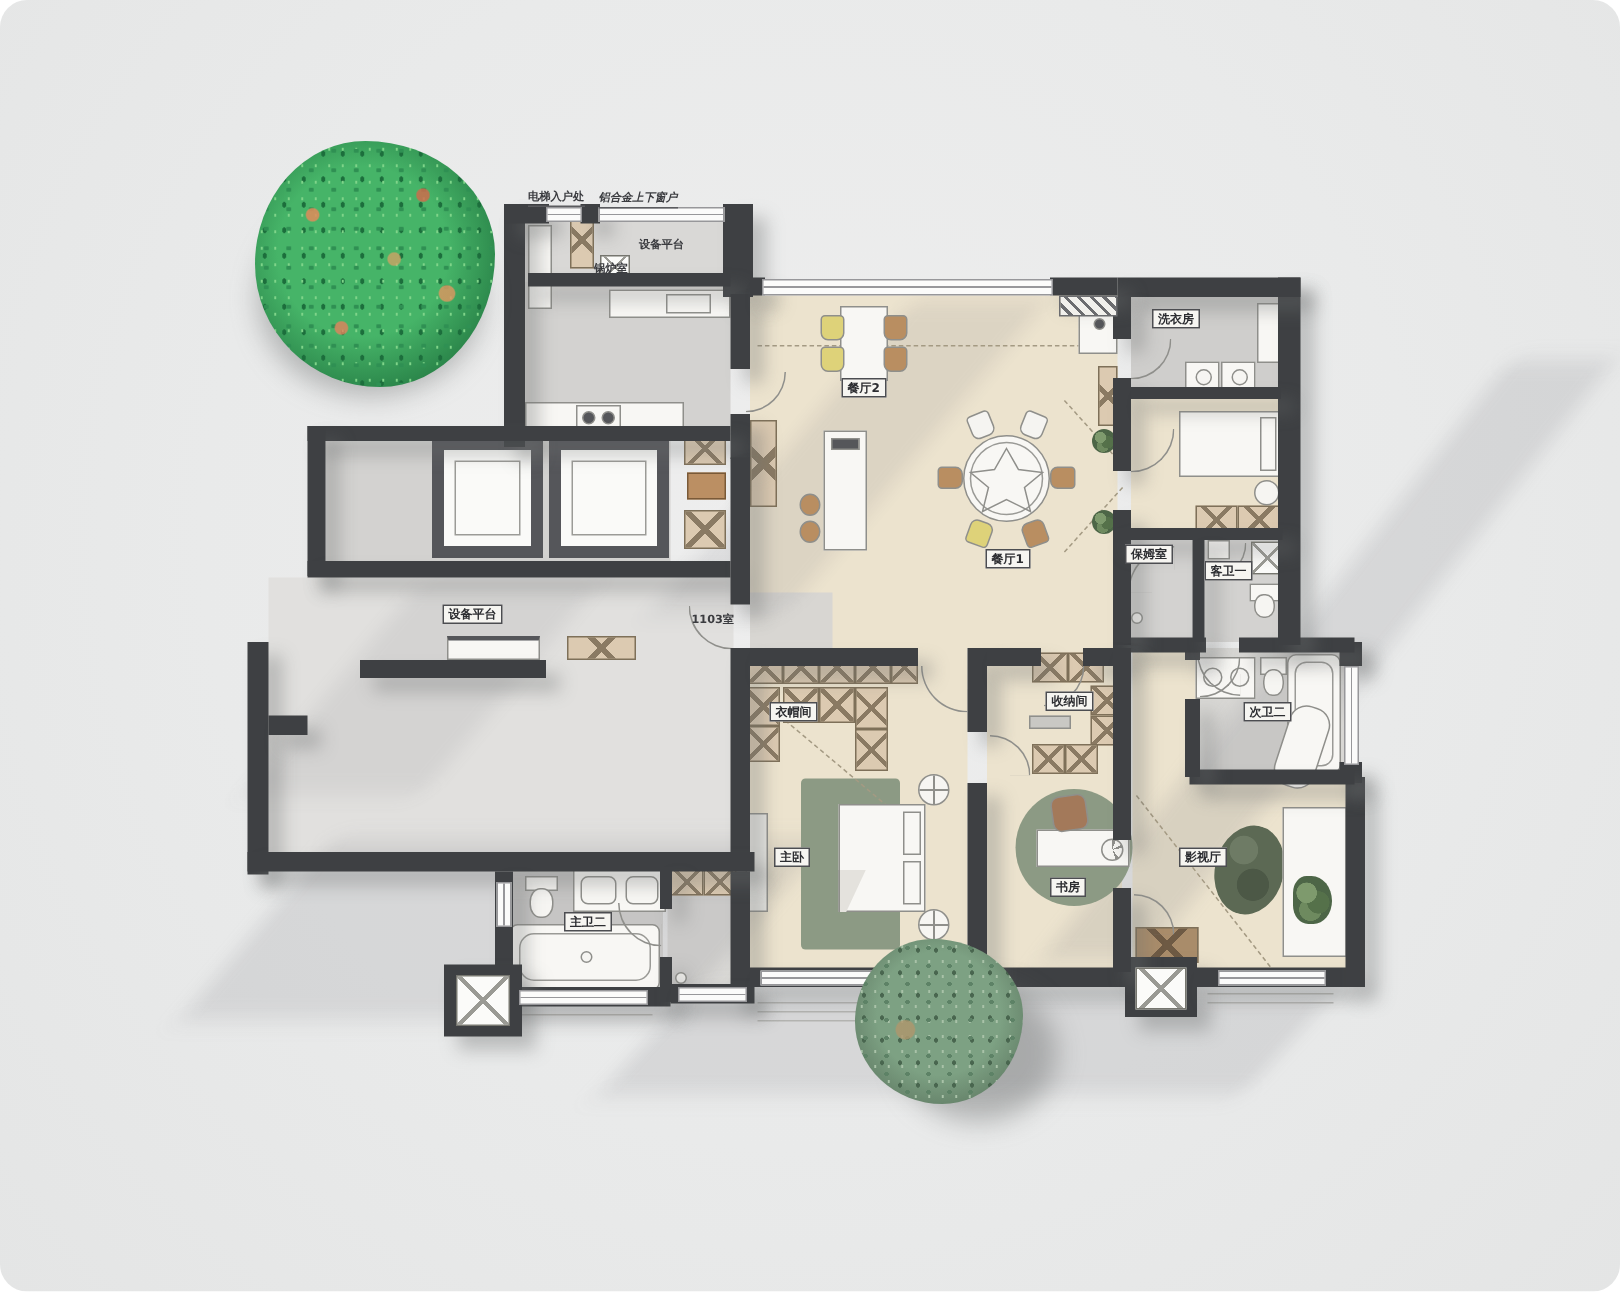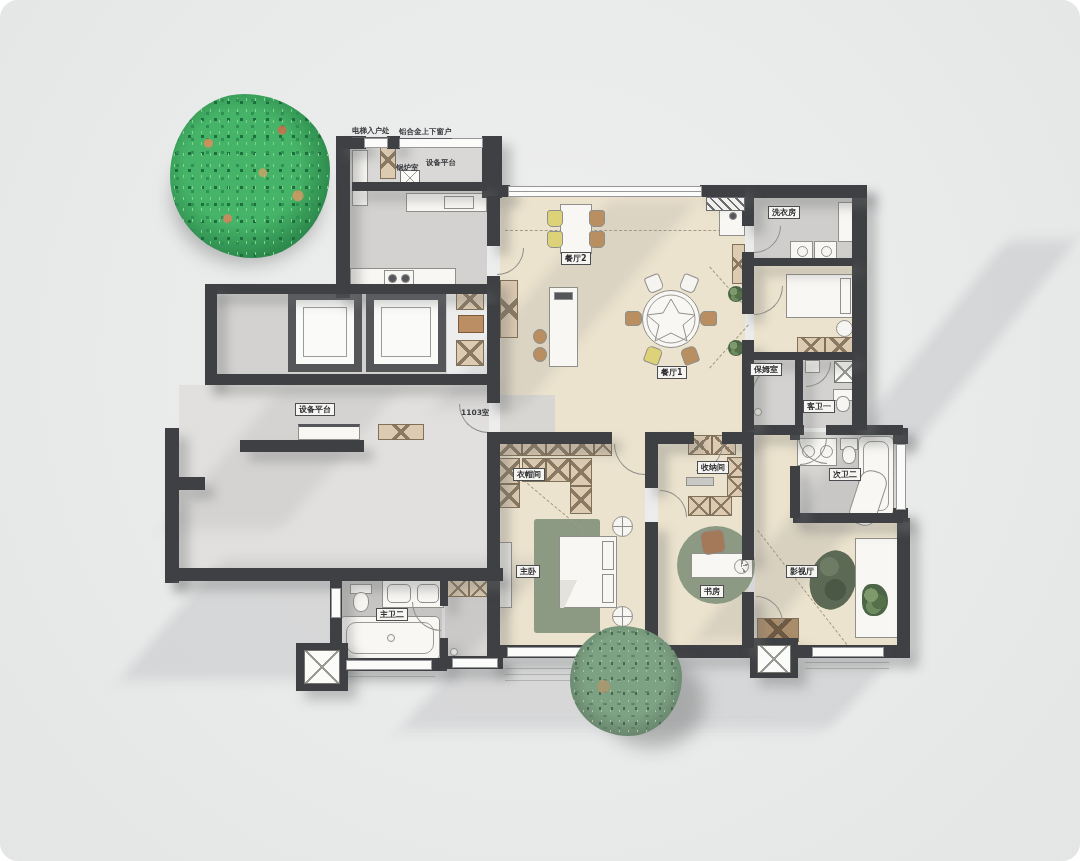--- a/index.html
+++ b/index.html
@@ -336,28 +336,28 @@
   <div class="dot" style="left:450px;top:648px;width:8px;height:8px;"></div>
 
   <div class="rail" style="left:505px;top:668px;width:88px;"></div>
   <div class="rail" style="left:505px;top:674px;width:88px;"></div>
   <div class="rail" style="left:505px;top:680px;width:88px;"></div>
   <div class="rail" style="left:805px;top:662px;width:84px;"></div>
   <div class="rail" style="left:805px;top:668px;width:84px;"></div>
   <div class="rail" style="left:345px;top:676px;width:90px;"></div>
 
   <div class="note" style="left:352px;top:126px;">电梯入户处</div>
-  <div class="note" style="left:399px;top:127px;">铝合金上下窗户</div>
-  <div class="note" style="left:396px;top:163px;border-bottom:none;">锅炉室</div>
+  <div class="note" style="left:399px;top:127px;font-style:italic;">铝合金上下窗户</div>
+  <div class="note" style="left:396px;top:174px;border-bottom:none;">锅炉室</div>
   <div class="note" style="left:426px;top:158px;border-bottom:none;">设备平台</div>
   <div class="lbl" style="left:561px;top:252px;">餐厅2</div>
   <div class="lbl" style="left:657px;top:366px;">餐厅1</div>
   <div class="lbl" style="left:768px;top:206px;">洗衣房</div>
   <div class="lbl" style="left:750px;top:363px;">保姆室</div>
-  <div class="lbl" style="left:803px;top:400px;">客卫一</div>
+  <div class="lbl" style="left:803px;top:374px;">客卫一</div>
   <div class="lbl" style="left:829px;top:468px;">次卫二</div>
   <div class="lbl" style="left:786px;top:565px;">影视厅</div>
   <div class="lbl" style="left:697px;top:461px;">收纳间</div>
   <div class="lbl" style="left:700px;top:585px;">书房</div>
   <div class="lbl" style="left:516px;top:565px;">主卧</div>
   <div class="lbl" style="left:513px;top:468px;">衣帽间</div>
   <div class="lbl" style="left:376px;top:608px;">主卫二</div>
   <div class="lbl" style="left:295px;top:403px;">设备平台</div>
   <div class="note" style="left:461px;top:408px;border-bottom:none;">1103室</div>
 

